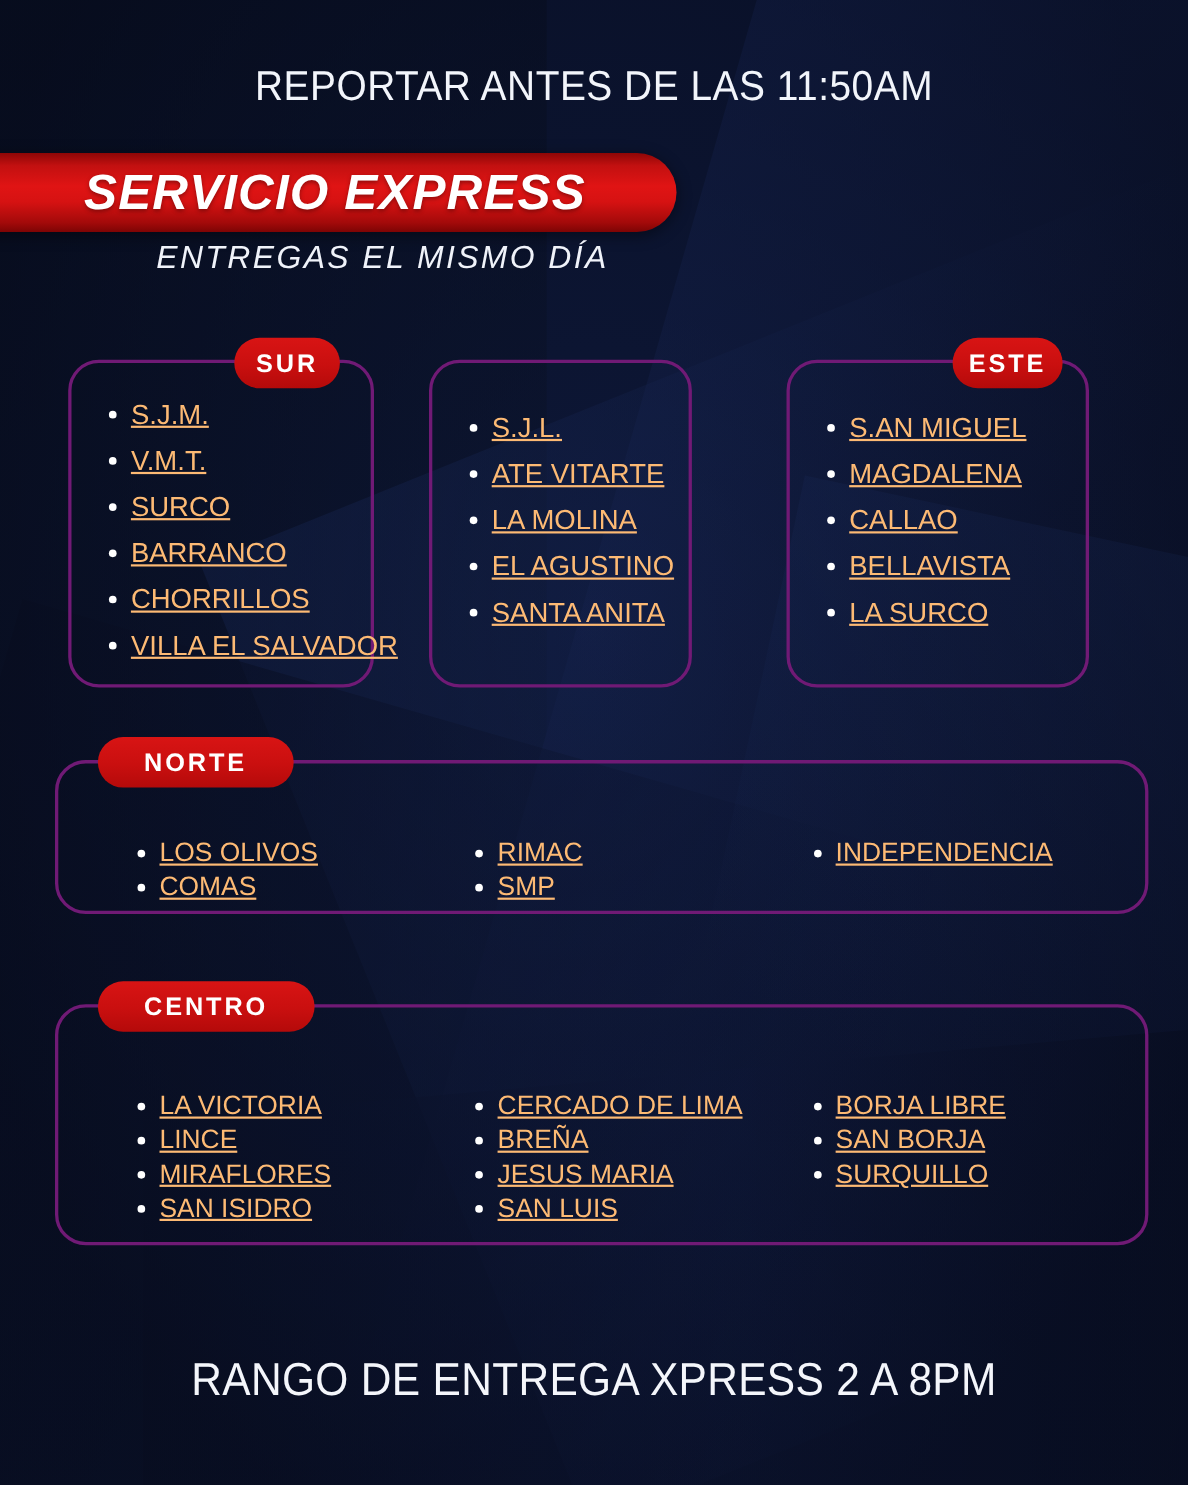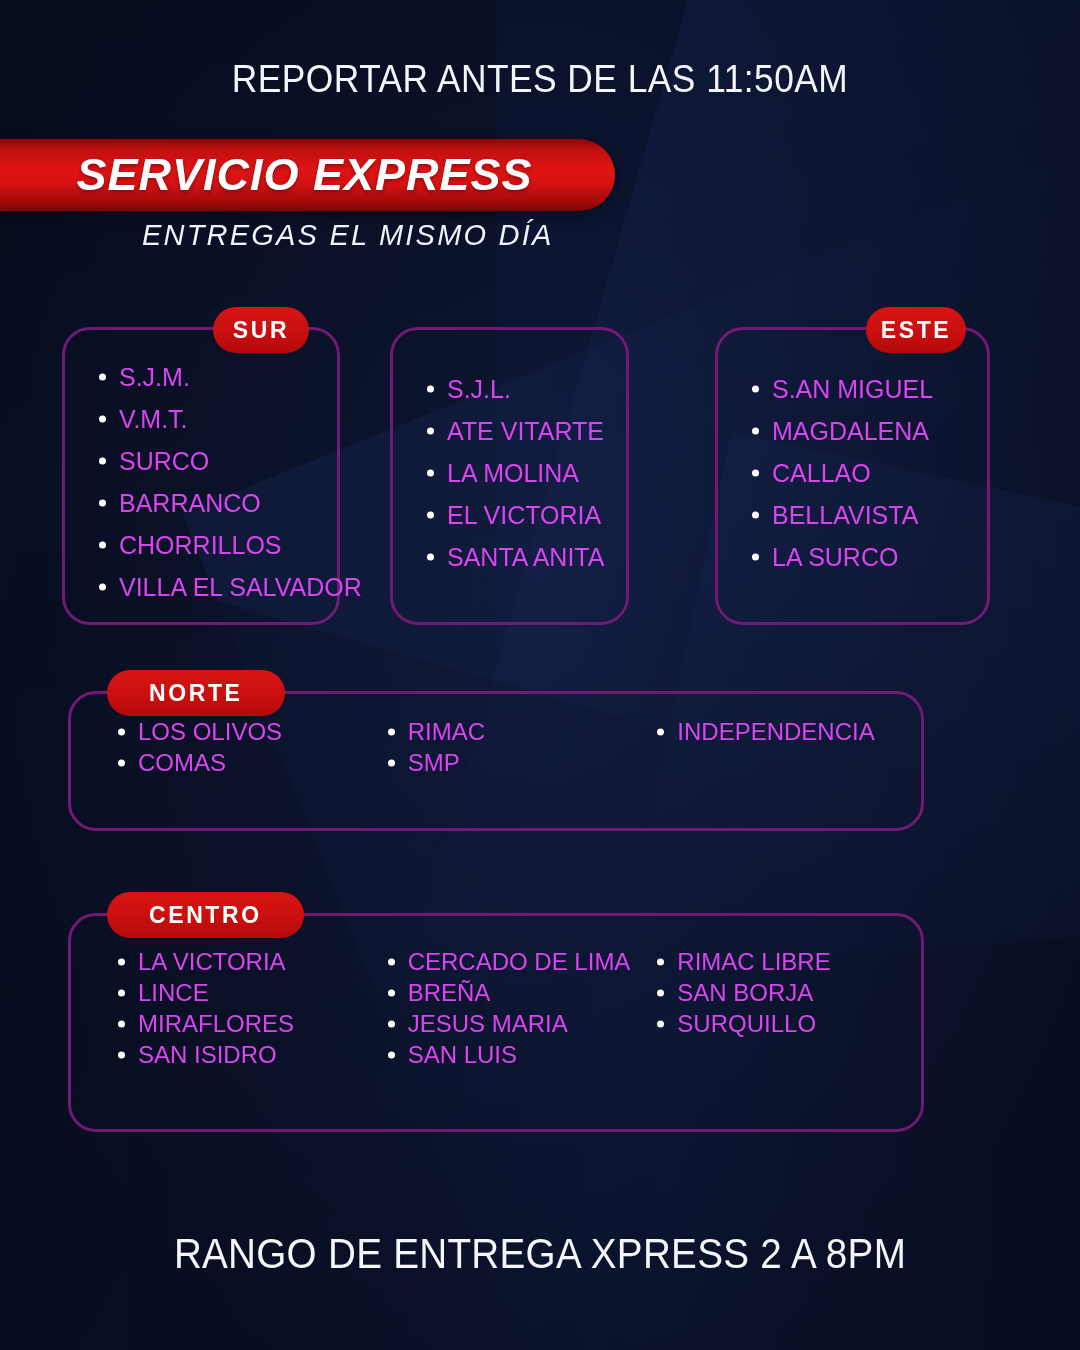--- a/index.html
+++ b/index.html
@@ -142,23 +142,24 @@
   }
 
   ul.zone-list {
     list-style: none;
     margin: 0;
     padding: 0;
   }
   ul.zone-list li {
     position: relative;
     padding-left: 26px;
-    color: #d946ef;
+    color: #fdba74;
     font-weight: 300;
     white-space: nowrap;
+    text-decoration: underline;
   }
   ul.zone-list li::before {
     content: "";
     position: absolute;
     left: 6px;
     top: 50%;
     transform: translateY(-50%);
     width: 7px; height: 7px;
     border-radius: 50%;
     background: #ffffff;
@@ -169,34 +170,35 @@
   .card-top ul { margin-top: 26px; margin-left: 28px; }
   .card-top ul li { font-size: 25px; line-height: 42px; }
   #card-sur  { left: 62px;  width: 278px; }
   #card-este { left: 390px; width: 239px; }
   #card-oeste{ left: 715px; width: 275px; }
 
   #badge-sur  { left: 148px; top: -23px; width: 96px; }
   #badge-este { left: 473px; top: -23px; width: 100px; }
 
   
-  .card-wide { left: 68px; width: 856px; }
+  .card-wide { left: 50px; width: 994px; }
   #card-norte  { top: 691px; height: 140px; }
   #card-centro { top: 913px; height: 219px; }
 
   .badge-left {
     left: 36px;
     top: -24px;
     padding: 0 42px;
   }
 
   .cols {
     display: flex;
     padding-top: 22px;
-    padding-left: 41px;
+    padding-left: 66px;
+    margin-top: 44px;
   }
   .cols .col { width: 320px; }
   .cols .col ul li { font-size: 24px; line-height: 31px; }
   #card-centro .cols { padding-top: 30px; }
   #card-centro .cols .col ul li { font-size: 24px; line-height: 31px; }
 
   
   .footer-line {
     position: absolute;
     bottom: 72px; left: 0; right: 0;
@@ -243,21 +245,21 @@
       <li>VILLA EL SALVADOR</li>
     </ul>
   </div>
 
   <div class="card card-top" id="card-este">
     <div class="badge" id="badge-este">ESTE</div>
     <ul class="zone-list" style="margin-top:38px;">
       <li>S.J.L.</li>
       <li>ATE VITARTE</li>
       <li>LA MOLINA</li>
-      <li>EL VICTORIA</li>
+      <li>EL AGUSTINO</li>
       <li>SANTA ANITA</li>
     </ul>
   </div>
 
   <div class="card card-top" id="card-oeste">
 
     <ul class="zone-list" style="margin-top:38px;">
       <li>S.AN MIGUEL</li>
       <li>MAGDALENA</li>
       <li>CALLAO</li>
@@ -303,21 +305,21 @@
       <div class="col">
         <ul class="zone-list">
           <li>CERCADO DE LIMA</li>
           <li>BREÑA</li>
           <li>JESUS MARIA</li>
           <li>SAN LUIS</li>
         </ul>
       </div>
       <div class="col">
         <ul class="zone-list">
-          <li>RIMAC LIBRE</li>
+          <li>BORJA LIBRE</li>
           <li>SAN BORJA</li>
           <li>SURQUILLO</li>
         </ul>
       </div>
     </div>
   </div>
 
   <div class="footer-line">RANGO DE ENTREGA XPRESS 2 A 8PM</div>
 
 </div>

